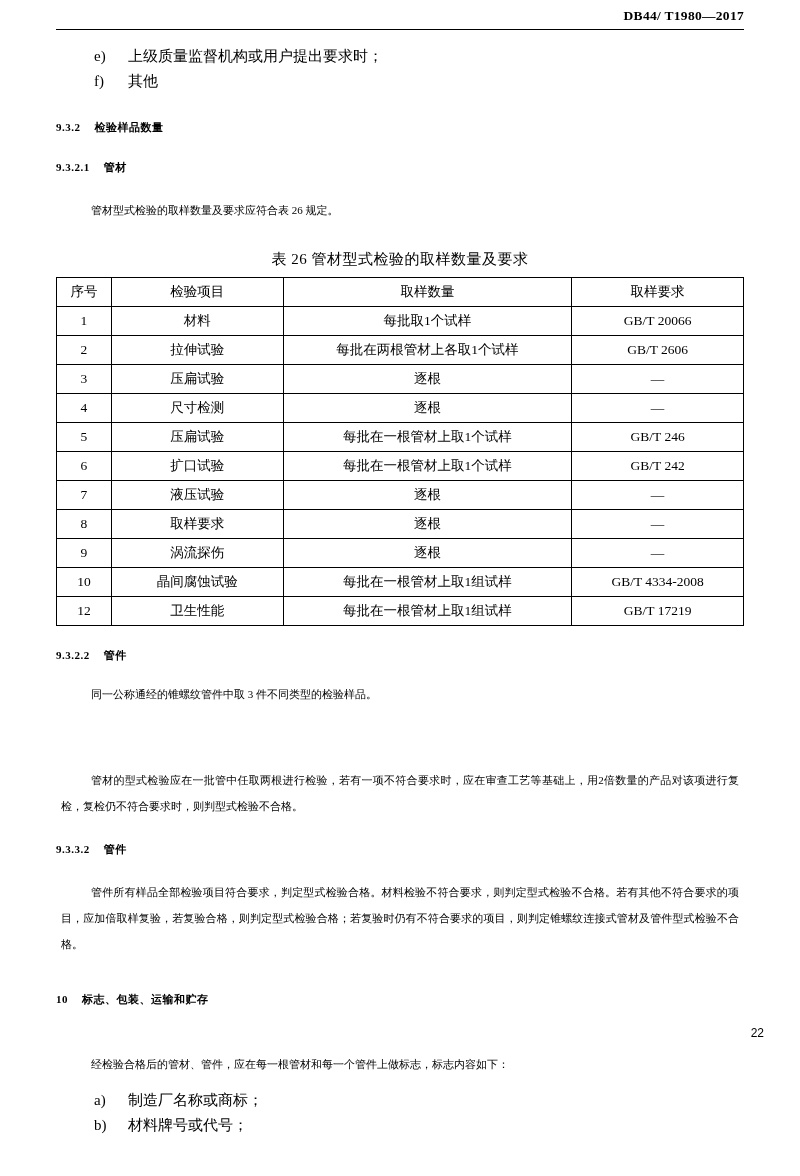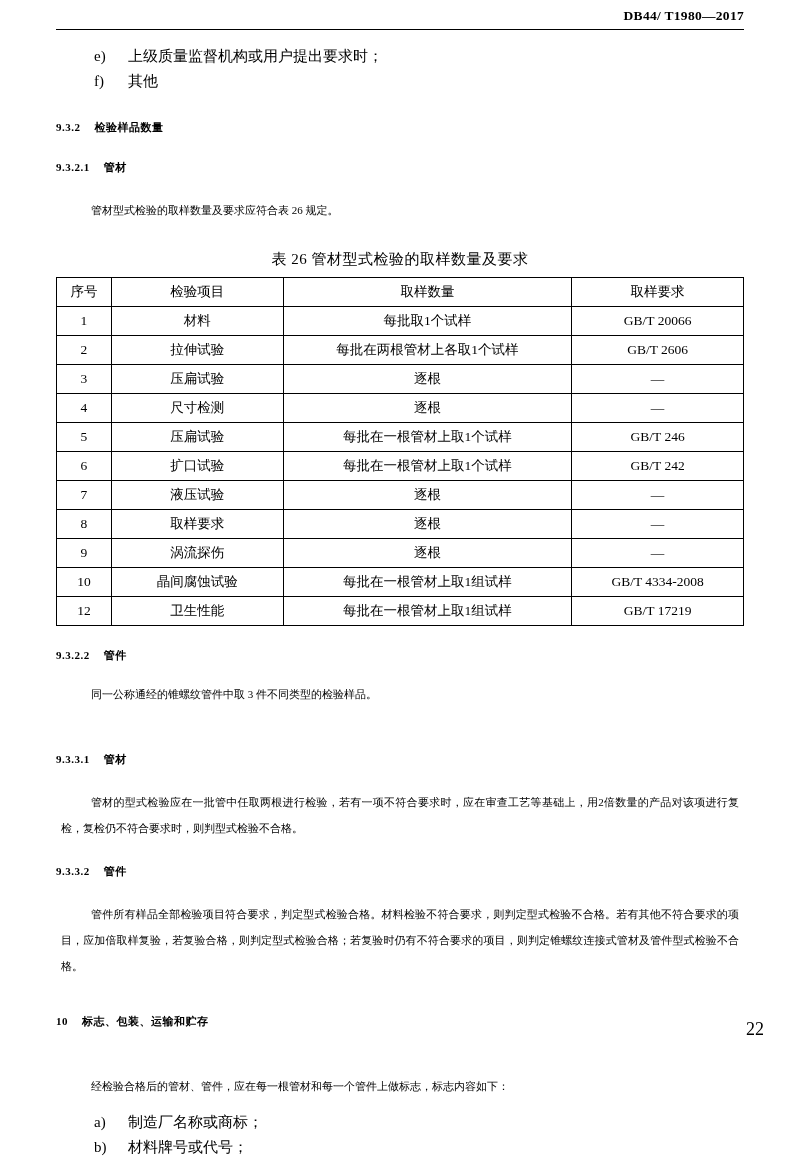--- a/index.html
+++ b/index.html
@@ -118,22 +118,22 @@
   table.data col.c0 { width: 8%; }
   table.data col.c1 { width: 25%; }
   table.data col.c2 { width: 42%; }
   table.data col.c3 { width: 25%; }
   .latin { font-family: "Liberation Serif", serif; }
 
   .footer-page {
     position: absolute;
     right: 36px;
     bottom: 10px;
-    font-size: 18px;
-    font-family: Liberation Serif, serif;
+    font-size: 12px;
+    font-family: Liberation Sans, sans-serif;
   }
 </style>
 </head>
 <body>
 
 <div class="page">
 
   <div class="header">
     <div class="header-code">DB44/ T1980—2017</div>
     <div class="header-rule"></div>
@@ -263,23 +263,20 @@
 
   <div class="sp10"></div>
 
   <p class="para">同一公称通经的锥螺纹管件中取 3 件不同类型的检验样品。</p>
 
   <div class="sp18"></div>
 
 
   <div class="sp18"></div>
 
-  <div class="h-num">
-    <span class="num latin">9.3.3.1</span><span>管材</span>
-  </div>
 
   <div class="sp14"></div>
 
   <p class="para">管材的型式检验应在一批管中任取两根进行检验，若有一项不符合要求时，应在审查工艺等基础上，用2倍数量的产品对该项进行复检，复检仍不符合要求时，则判型式检验不合格。</p>
 
   <div class="sp14"></div>
 
   <div class="h-num">
     <span class="num latin">9.3.3.2</span><span>管件</span>
   </div>

